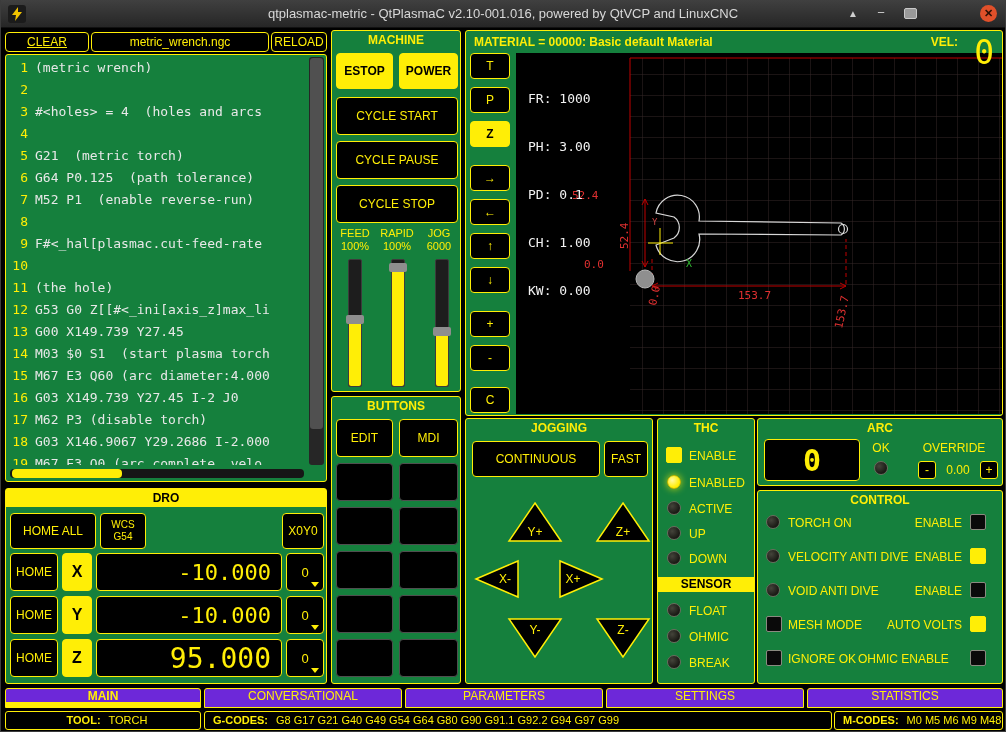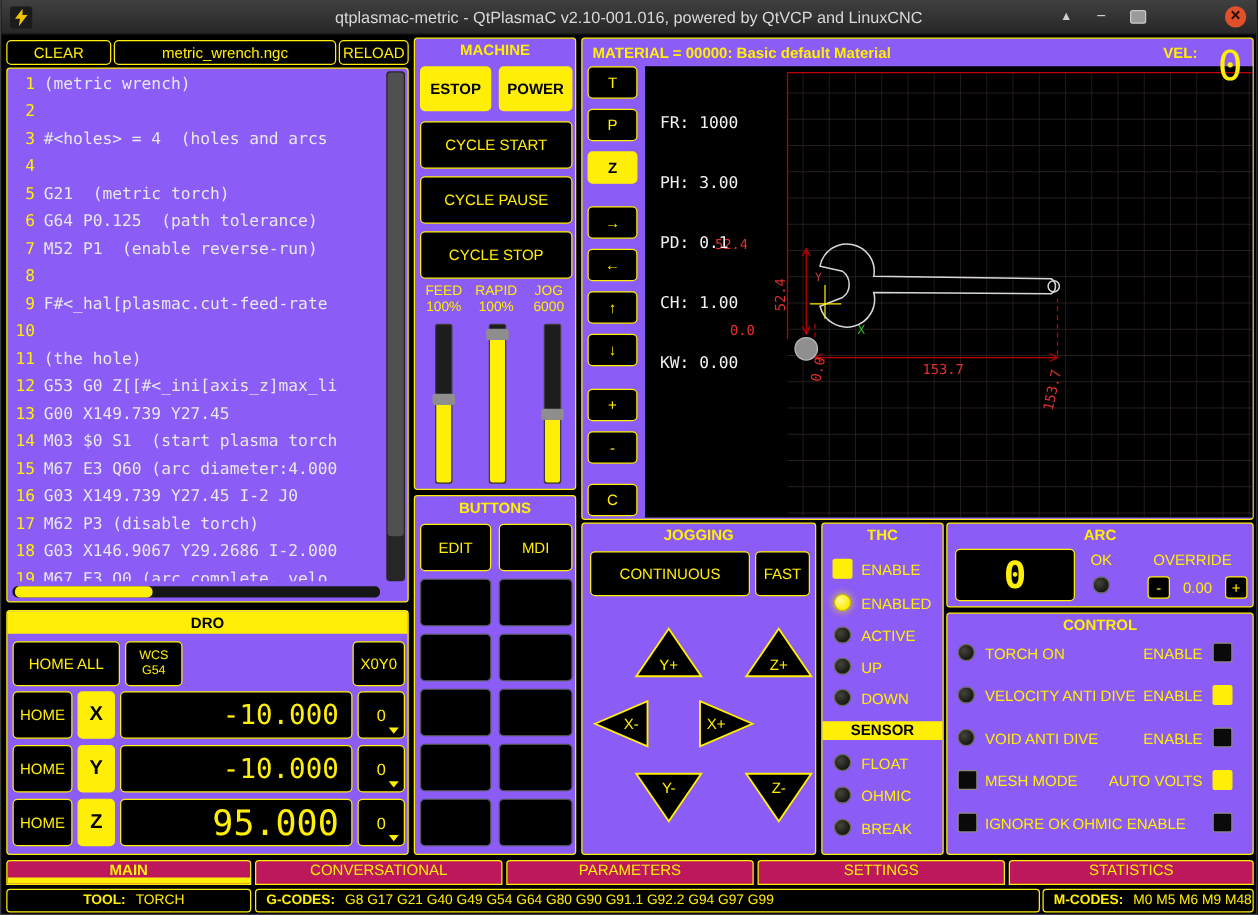--- a/index.html
+++ b/index.html
@@ -2,21 +2,21 @@
 <html><head>
 <meta charset="utf-8">
 <style>
   * { box-sizing: border-box; margin: 0; padding: 0; }
   html,body { background:#111; }
   body { font-family:"Liberation Sans", sans-serif; }
   #app { position:relative; width:1006px; height:732px; background:#000; overflow:hidden;
          border-left:1px solid #3c3c3c; border-right:1px solid #3c3c3c; border-bottom:1px solid #3c3c3c; }
   .abs { position:absolute; }
   .mono { font-family:"DejaVu Sans Mono", monospace; }
-  .panel { position:absolute; border:1px solid #ffee06; border-radius:3px; background:#8b5cf6; }
+  .panel { position:absolute; border:1px solid #ffee06; border-radius:3px; background:#15803d; }
   .hdr { position:absolute; left:0; right:0; text-align:center; color:#ffee06; font-size:12px; font-weight:bold; }
   .hdr-yellow { position:absolute; background:#ffee06; color:#000; font-size:12px; font-weight:bold; text-align:center; }
   .btn { position:absolute; background:#000; border:1px solid #ffee06; border-radius:4px; color:#ffee06;
          display:flex; align-items:center; justify-content:center; font-size:12px; cursor:default; }
   .btn-solid { background:#ffee06; color:#000; border-color:#ffee06; font-weight:bold; }
   .btn-empty { border-color:#4f4f4f; }
   .led { position:absolute; width:14px; height:14px; border-radius:50%;
          background:radial-gradient(circle at 35% 35%, #44443a, #191914 70%); border:1px solid #6a6a5e; }
   .led.on { background:radial-gradient(circle at 35% 35%, #fff9a0, #ffee06 65%); border-color:#cabb00;
             box-shadow:0 0 6px 1px rgba(255,238,6,.55); }
@@ -25,21 +25,21 @@
   .lbl { position:absolute; color:#ffee06; font-size:12px; white-space:nowrap; }
   .gline { height:22px; white-space:pre; overflow:hidden; font:13px/22px "DejaVu Sans Mono", monospace; }
   .gnum { display:inline-block; width:18px; text-align:right; color:#ffee06; margin-right:7px; }
   .gtxt { color:#e8e8e8; }
   .groove { position:absolute; width:14px; height:128px; background:#1d1d1d; border:1px solid #3c3c3c; border-radius:2px; }
   .gfill { position:absolute; bottom:0; left:0; right:0; background:#ffee06; border-radius:0 0 2px 2px; }
   .ghandle { position:absolute; top:-5px; left:-3px; right:-3px; height:9px; background:#8e8e8e; border-radius:2px; }
   .caret { position:absolute; right:4px; bottom:3px; width:0; height:0;
            border-left:4px solid transparent; border-right:4px solid transparent; border-top:5px solid #ffee06; }
   .tab { position:absolute; top:0; height:20px; border:1px solid #ffee06; border-radius:3px 3px 0 0;
-         color:#ffee06; font-size:12px; text-align:center; line-height:15px; background:#be185d; }
+         color:#ffee06; font-size:12px; text-align:center; line-height:15px; background:#6d28d9; }
   .tab.active { box-shadow: inset 0 -5px 0 0 #ffee06; font-weight:bold; }
   .statbox { position:absolute; top:0; height:19px; border:1px solid #ffee06; border-radius:3px;
              color:#ffee06; font-size:11px; line-height:17px; white-space:nowrap; overflow:hidden; background:#000; }
   .statbox .k { margin:0 8px 0 8px; font-weight:bold; }
   svg text { font-family:"DejaVu Sans Mono", monospace; }
 </style>
 </head>
 <body>
 
 <div id="app">
@@ -50,21 +50,21 @@
       <polygon points="10,2 4,10 8,10 7,16 14,7 10,7" fill="#f2c400"></polygon>
     </svg>
     <div class="abs" style="left:0;right:0;top:0;height:28px;line-height:28px;text-align:center;color:#d8d8d8;font-size:13px;">qtplasmac-metric - QtPlasmaC v2.10-001.016, powered by QtVCP and LinuxCNC</div>
     <div class="abs" style="right:144px;top:7px;width:16px;height:14px;color:#cfcfcf;font-size:10px;text-align:center;line-height:14px;">▲</div>
     <div class="abs" style="right:116px;top:5px;width:16px;height:16px;color:#cfcfcf;font-size:13px;text-align:center;line-height:16px;">−</div>
     <div class="abs" style="right:88px;top:8px;width:13px;height:11px;background:#9a9a9a;border:1px solid #c9c9c9;border-radius:2px;"></div>
     <div class="abs" style="right:8px;top:5px;width:17px;height:17px;border-radius:50%;background:#e0502a;color:#2a0f05;font-size:11px;font-weight:bold;text-align:center;line-height:17px;">✕</div>
   </div>
 
   <div class="abs" style="left:4px;top:32px;width:322px;height:20px;">
-    <div class="btn" style="left:0;top:0;width:84px;height:20px;">CLEAR</div>
+    <div class="btn" style="left:0;top:0;width:84px;height:20px;text-decoration:underline;">CLEAR</div>
     <div class="btn" style="left:86px;top:0;width:178px;height:20px;">metric_wrench.ngc</div>
     <div class="btn" style="left:266px;top:0;width:56px;height:20px;">RELOAD</div>
   </div>
 
   <div class="panel" style="left:4px;top:54px;width:322px;height:428px;">
     <div class="abs" style="left:4px;top:2px;right:22px;bottom:16px;overflow:hidden;">
       <div class="gline"><span class="gnum">1</span><span class="gtxt">(metric wrench)</span></div>
       <div class="gline"><span class="gnum">2</span><span class="gtxt"></span></div>
       <div class="gline"><span class="gnum">3</span><span class="gtxt">#&lt;holes&gt; = 4  (holes and arcs</span></div>
       <div class="gline"><span class="gnum">4</span><span class="gtxt"></span></div>

